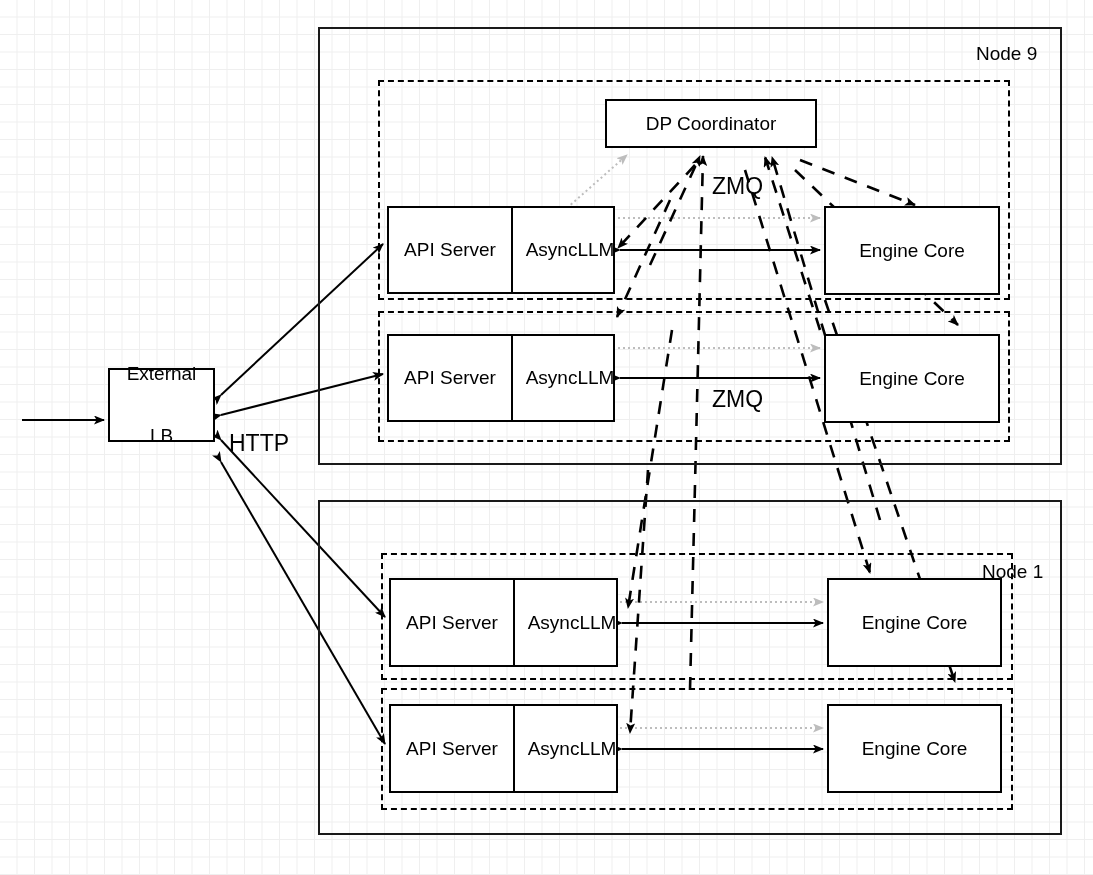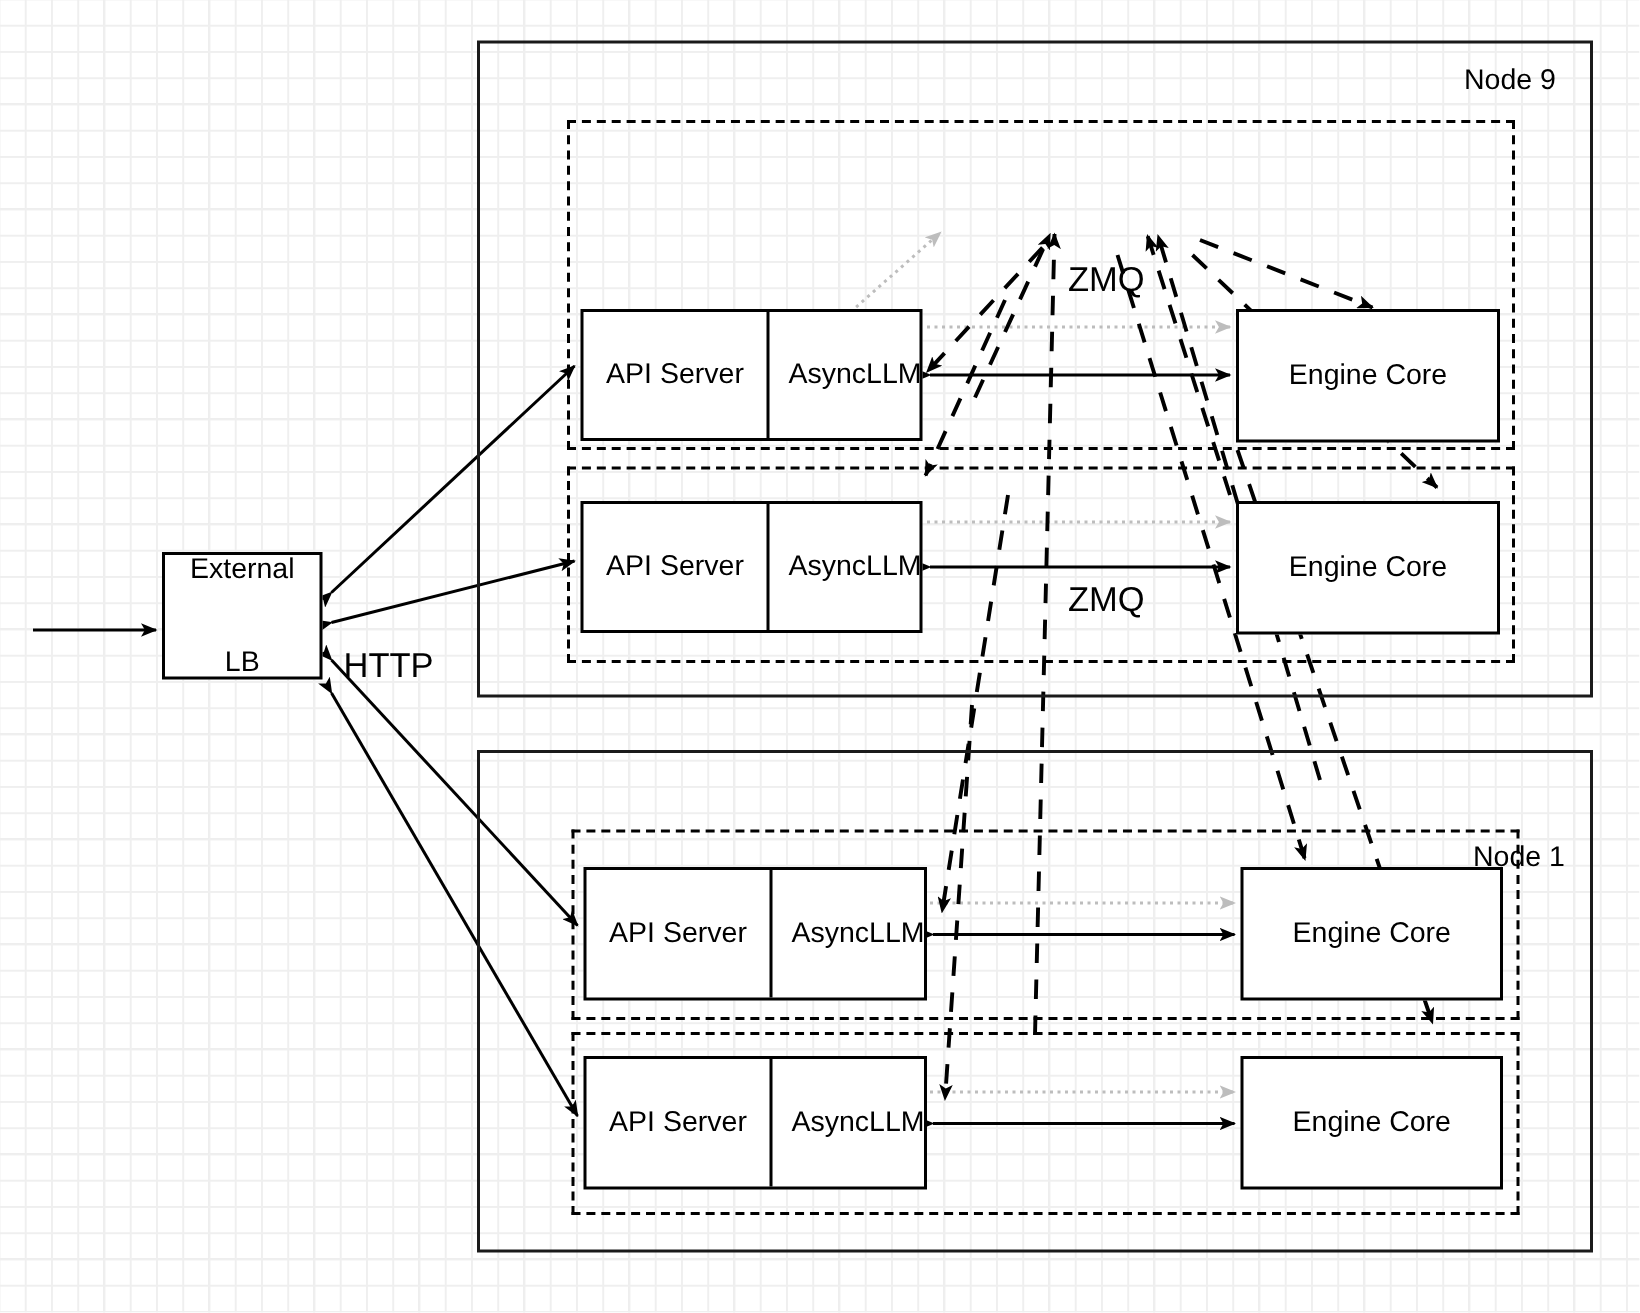--- a/index.html
+++ b/index.html
@@ -156,29 +156,32 @@
     <path d="M795,170 L958,325" stroke="#000" stroke-width="2.6" fill="none" stroke-dasharray="13 11" marker-end="url(#ah)"></path>
     <path d="M745,170 L870,573" stroke="#000" stroke-width="2.6" fill="none" stroke-dasharray="13 11" marker-end="url(#ah)"></path>
     <path d="M825,300 L955,682" stroke="#000" stroke-width="2.6" fill="none" stroke-dasharray="13 11" marker-end="url(#ah)"></path>
 
     <path d="M695,165 L618,248" stroke="#000" stroke-width="2.6" fill="none" stroke-dasharray="13 11" marker-end="url(#ah)"></path>
     <path d="M670,200 L617,317" stroke="#000" stroke-width="2.6" fill="none" stroke-dasharray="13 11" marker-end="url(#ah)"></path>
     <path d="M672,330 L628,608" stroke="#000" stroke-width="2.6" fill="none" stroke-dasharray="13 11" marker-end="url(#ah)"></path>
     <path d="M648,470 L630,733" stroke="#000" stroke-width="2.6" fill="none" stroke-dasharray="13 11" marker-end="url(#ah)"></path>
   </svg>
 
-  <div class="lb-box" style="left:108px; top:368px; width:107px; height:85px;gap:34px;">
+  <div class="lb-box" style="left:108px; top:368px; width:107px; height:74px;gap:34px;">
     <span>External</span>
     <span>LB</span>
   </div>
   <div class="edge-label" style="left:229px; top:430px;text-align:center;">HTTP</div>
 
   <div class="node-frame" style="left:318px; top:27px; width:744px; height:438px;"></div>
   <div class="node-label" style="left:976px; top:43px;">Node 9</div>
 
+  <div class="solid-box" style="left:605px; top:99px; width:212px; height:49px;">
+    <span>DP Coordinator</span>
+  </div>
 
   <div class="dashed-group" style="left:378px; top:80px; width:632px; height:220px;"></div>
   <div class="split-box" style="left:387px; top:206px; width:228px; height:88px;">
     <div class="split-half left">API Server</div>
     <div class="split-half right">AsyncLLM</div>
   </div>
   <div class="solid-box" style="left:824px; top:206px; width:176px; height:89px;">
     <span>Engine Core</span>
   </div>
   <div class="edge-label" style="left:712px; top:173px;">ZMQ</div>

